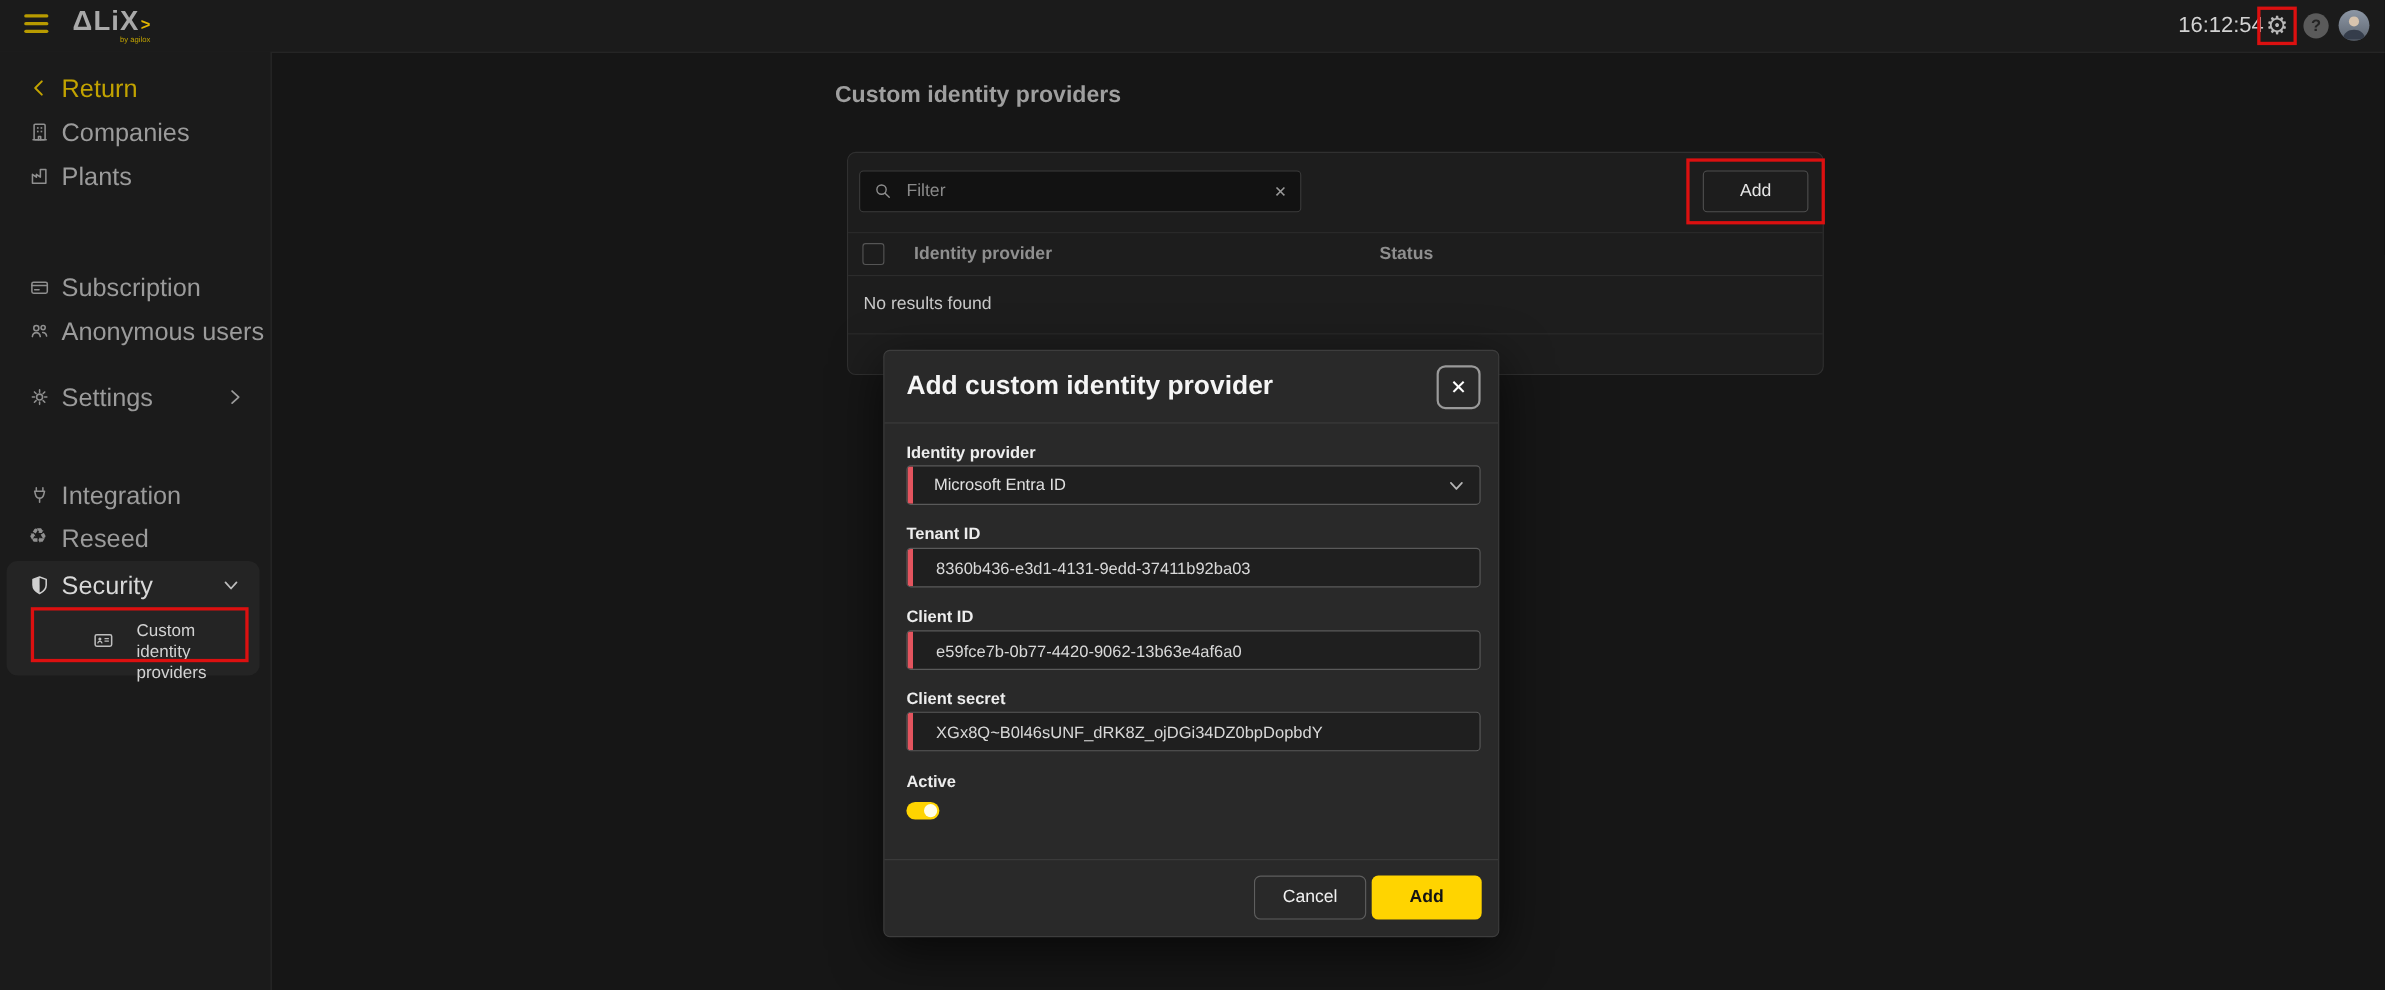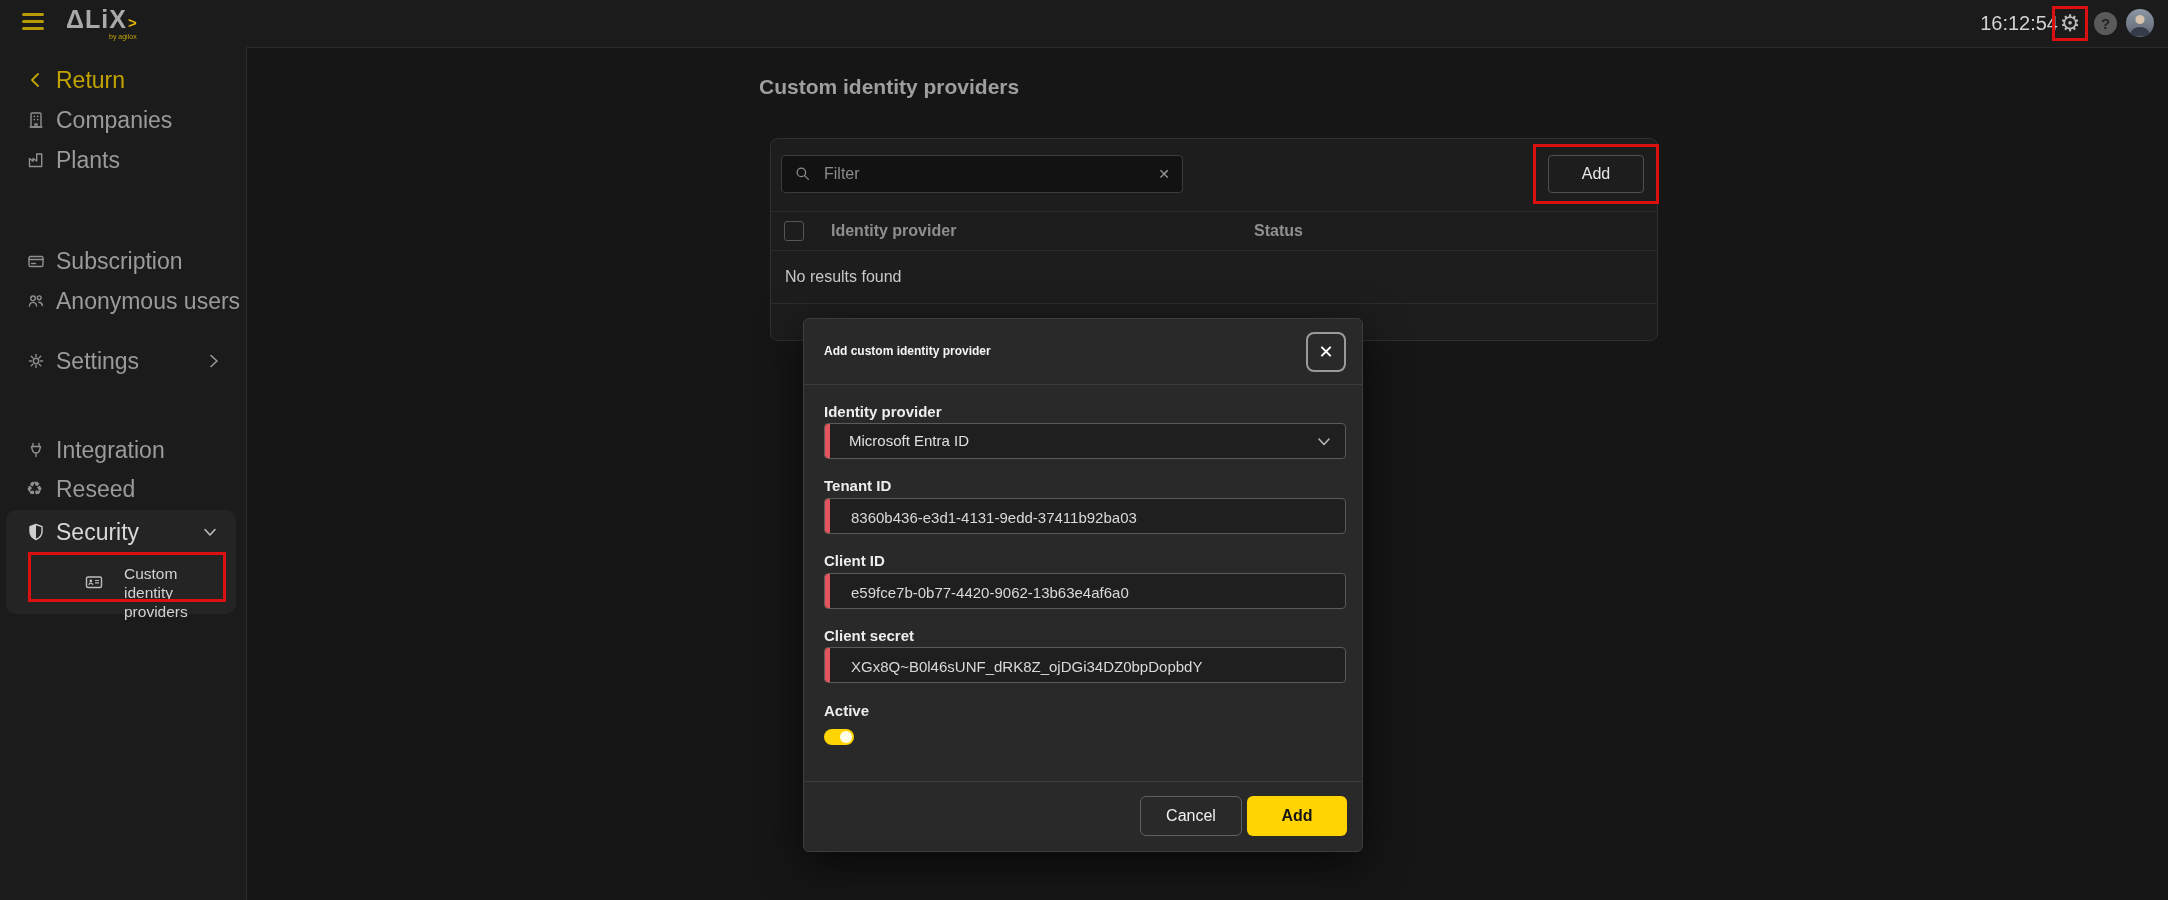--- a/index.html
+++ b/index.html
@@ -60,21 +60,21 @@
   .thead .cb{position:absolute;left:13px;top:9px;width:20px;height:20px;border:1.5px solid #555;border-radius:3px;box-sizing:border-box;cursor:pointer;}
   .th{position:absolute;top:0;line-height:38px;font-size:16px;font-weight:600;color:#8f8f8f;}
   .th-provider{left:60px;} .th-status{left:483px;}
   .empty-row{position:absolute;left:0;top:112px;width:100%;height:53px;border-bottom:1px solid #2c2c2c;box-sizing:border-box;}
   .empty-row span{position:absolute;left:14px;top:0;line-height:52px;font-size:16px;color:#c9c9c9;}
 
   
   .modal{position:absolute;left:803px;top:318px;width:560px;height:534px;background:#292929;border:1px solid #3d3d3d;
          border-radius:6px;box-sizing:border-box;box-shadow:0 12px 45px rgba(0,0,0,.65);}
   .m-header{position:absolute;left:0;top:0;width:100%;height:66px;border-bottom:1px solid #3c3c3c;box-sizing:border-box;}
-  .m-title{position:absolute;left:20px;top:0;line-height:64px;font-size:12px;font-weight:700;color:#f5f5f5;}
+  .m-title{position:absolute;left:20px;top:0;line-height:64px;font-size:24px;font-weight:700;color:#f5f5f5;}
   .m-close{position:absolute;right:16px;top:13px;width:40px;height:40px;border:2px solid #9a9a9a;border-radius:8px;
            background:transparent;color:#fff;font-size:18px;cursor:pointer;box-sizing:border-box;}
   .f-label{position:absolute;left:20px;font-size:15px;font-weight:600;color:#ededed;}
   .f-ctrl{position:absolute;left:20px;width:522px;height:36px;background:#1f1f1f;border:1px solid #5a5a5a;border-radius:4px;
           box-sizing:border-box;overflow:hidden;}
   .f-ctrl::before{content:"";position:absolute;left:0;top:0;bottom:0;width:5px;background:#e3545e;}
   .f-ctrl input{position:absolute;left:24px;top:0;width:470px;height:100%;background:transparent;border:none;outline:none;
                 color:#d9d9d9;font-size:15px;font-family:inherit;}
   .f-select-val{position:absolute;left:24px;top:0;line-height:34px;font-size:15px;color:#e0e0e0;}
   .f-select-chev{position:absolute;right:12px;top:9px;width:18px;height:18px;}

